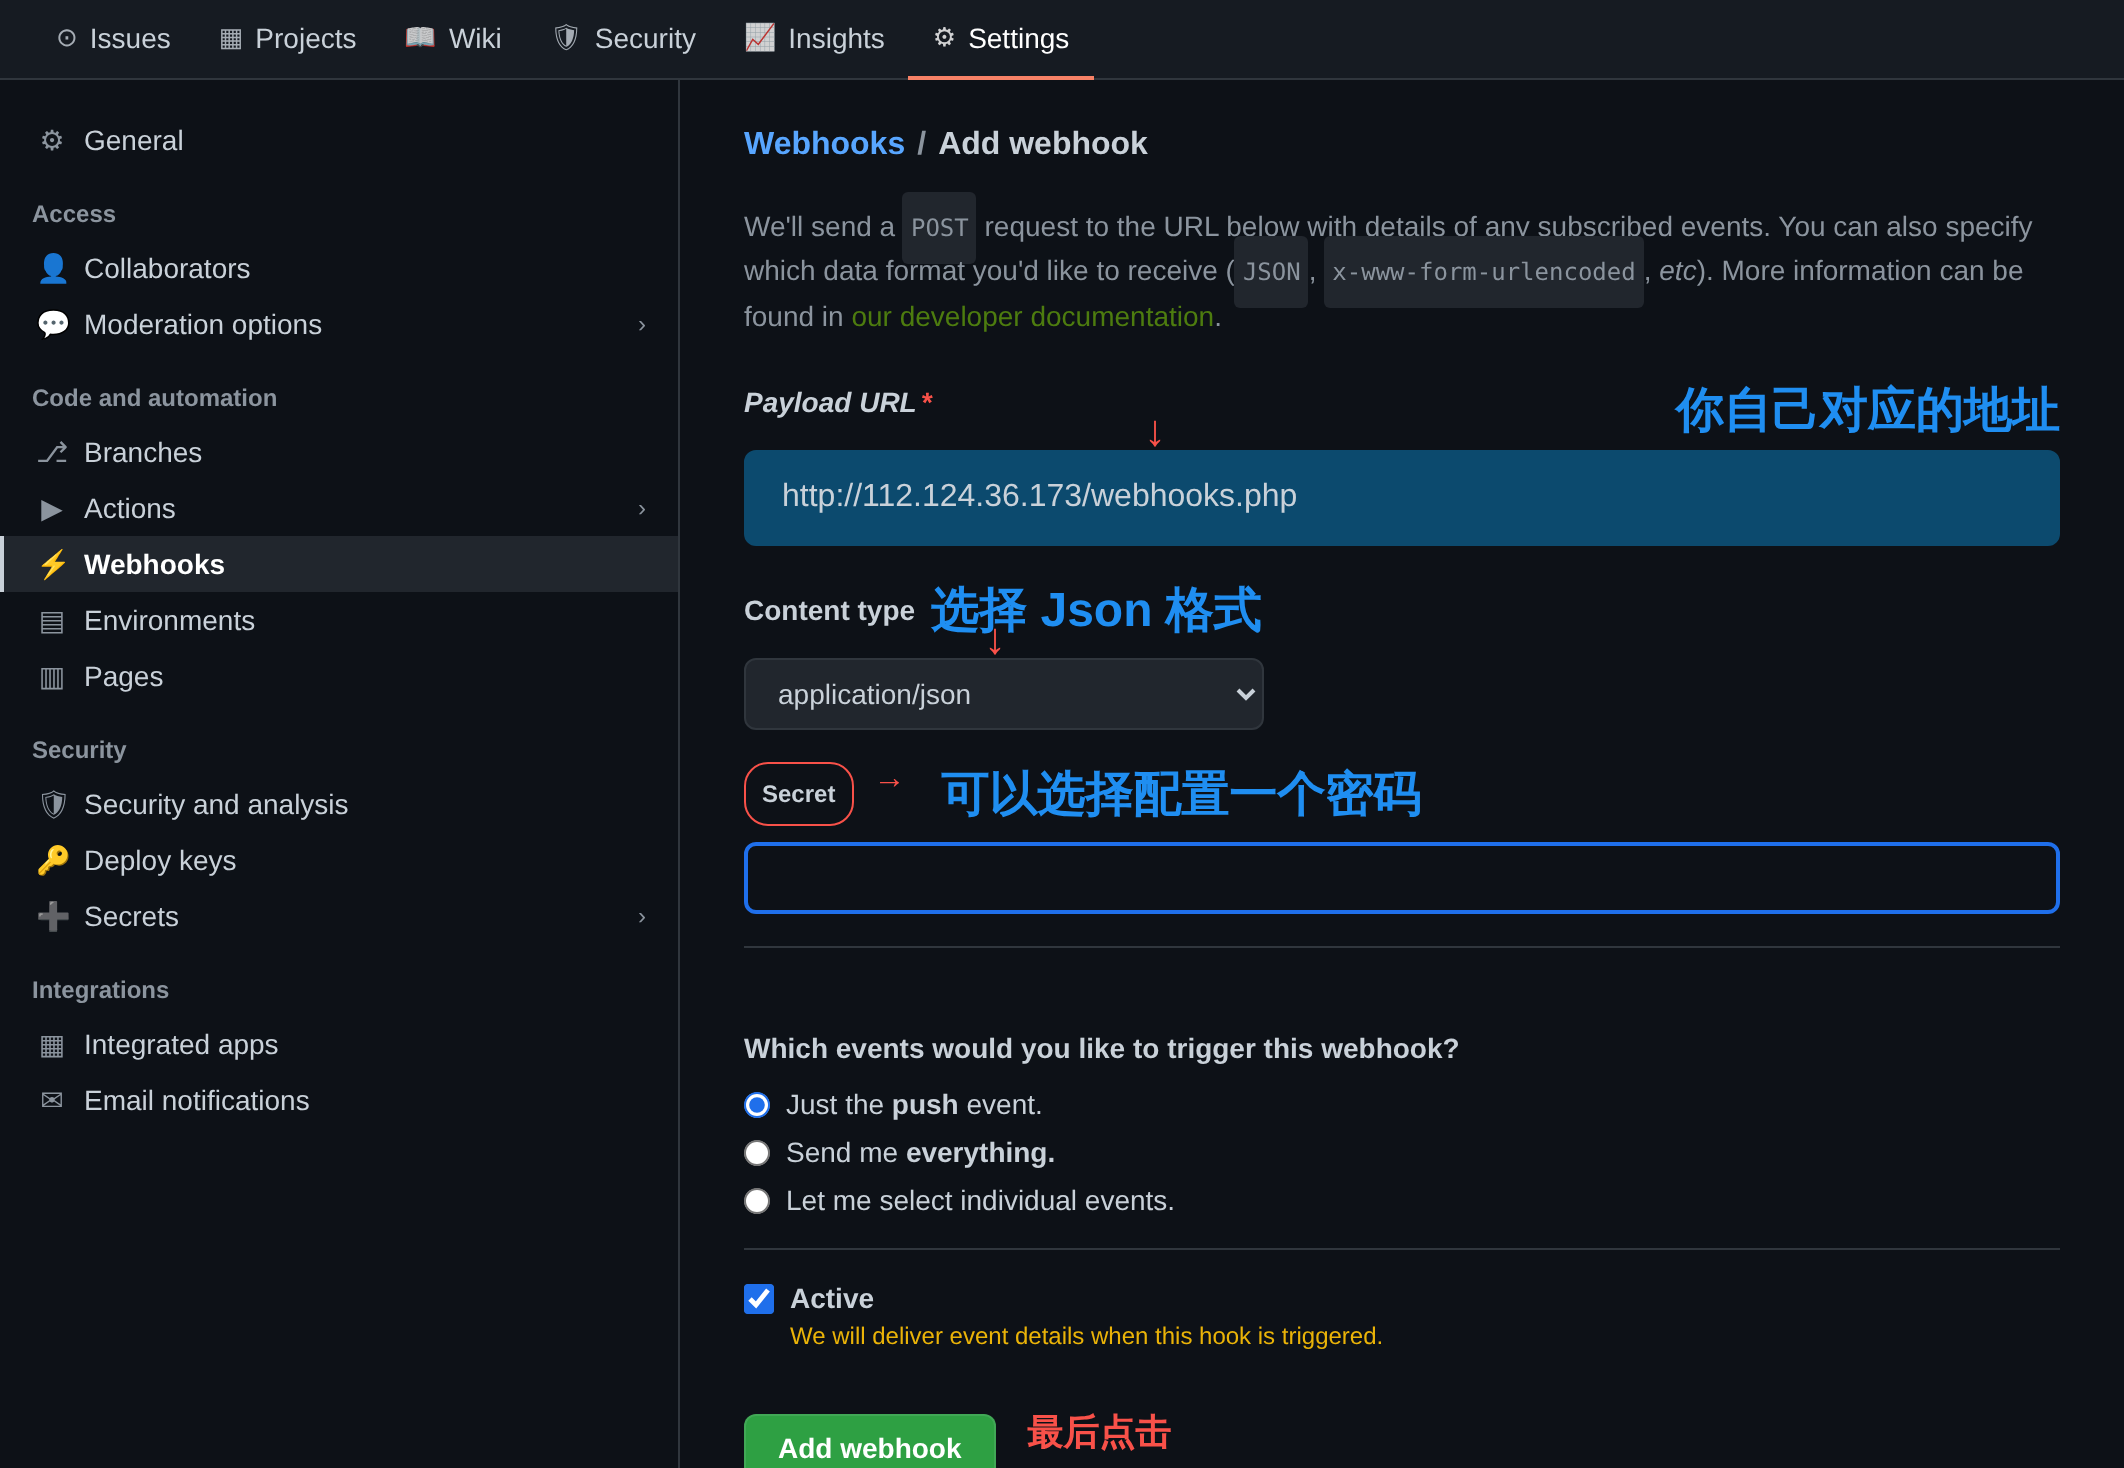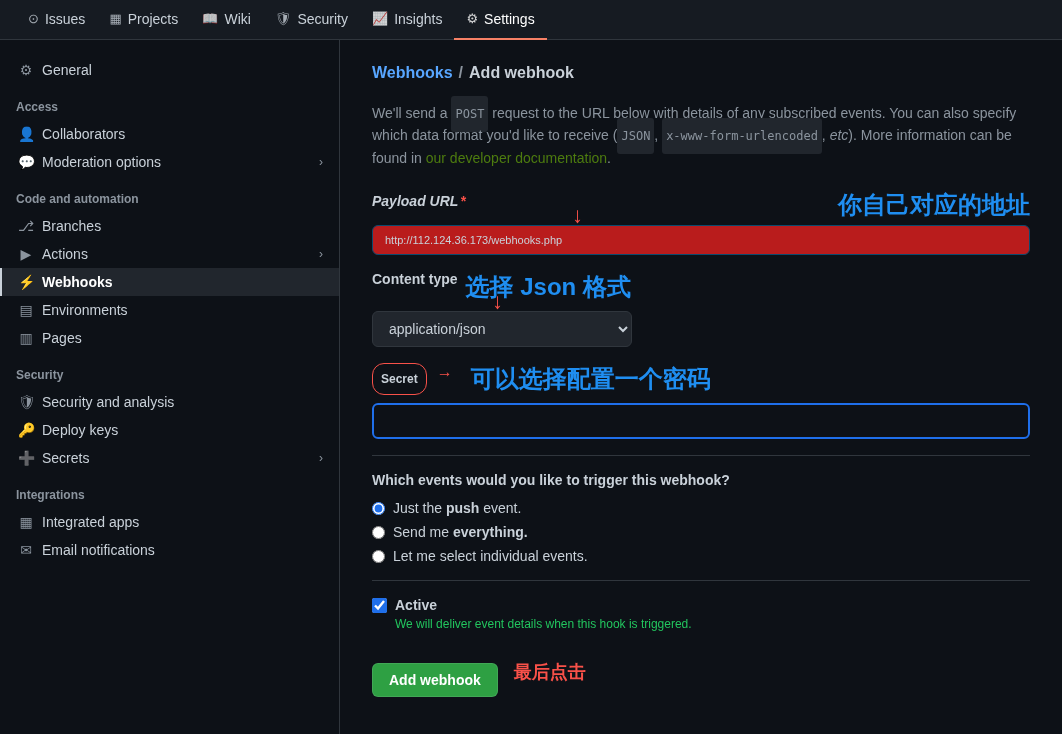--- a/index.html
+++ b/index.html
@@ -131,25 +131,25 @@
     }
     .form-label {
       display: block;
       font-size: 14px;
       font-weight: 600;
       color: #c9d1d9;
       margin-bottom: 8px;
     }
     .form-input {
       width: 100%;
-      background: #b91c1c;
-      border: 1px solid #0c4a6e;
+      background: #0c4a6e;
+      border: 7px solid #0c4a6e;
       border-radius: 6px;
       color: #c9d1d9;
-      font-size: 11px;
+      font-size: 16px;
       padding: 8px 12px;
       outline: none;
     }
     .form-select {
       width: 260px;
       background: #21262d;
       border: 1px solid #30363d;
       border-radius: 6px;
       color: #c9d1d9;
       font-size: 14px;
@@ -185,20 +185,21 @@
       font-weight: 600;
     }
 
     
     .events-title {
       font-size: 14px;
       font-weight: 600;
       color: #c9d1d9;
       margin-bottom: 12px;
       max-width: 700px;
+      margin-top: 26px;
     }
     .radio-option {
       display: flex;
       align-items: flex-start;
       gap: 8px;
       margin-bottom: 8px;
       font-size: 14px;
       color: #c9d1d9;
     }
     .radio-option input[type="radio"] {
@@ -212,21 +213,21 @@
       max-width: 700px;
     }
     .active-row {
       display: flex;
       align-items: center;
       gap: 8px;
       margin-bottom: 4px;
     }
     .active-row input[type="checkbox"] { accent-color: #1f6feb; width: 15px; height: 15px; }
     .active-label { font-size: 14px; font-weight: 600; color: #c9d1d9; }
-    .active-desc { font-size: 12px; color: #22c55e; margin-left: 23px; }
+    .active-desc { font-size: 12px; color: #eab308; margin-left: 23px; }
 
     
     .btn-green {
       background: #2ea043;
       color: #fff;
       border: 1px solid rgba(240,246,252,0.1);
       border-radius: 6px;
       padding: 8px 16px;
       font-size: 14px;
       font-weight: 600;
@@ -388,21 +389,21 @@
         <span class="annotation">你自己对应的地址</span>
       </div>
 
       <div style="position:relative; margin-bottom:0;">
         <div style="position:absolute; left:200px; top:-18px; color:#f85149; font-size:22px; transform:rotate(180deg); line-height:1;">↑</div>
         <input type="text" class="form-input" value="http://112.124.36.173/webhooks.php" style="">
       </div>
     </div>
 
     <div class="form-group-with-annotation">
-      <div style="display:flex; align-items:flex-start; margin-bottom:8px;">
+      <div style="display:flex; align-items:center; margin-bottom:8px;">
         <span class="form-label" style="margin-bottom:0;">Content type</span>
         <span class="annotation">选择 Json 格式</span>
       </div>
       <div style="position:relative;">
         <div style="position:absolute; left:120px; top:-18px; color:#f85149; font-size:22px; transform:rotate(180deg); line-height:1;">↑</div>
         <select class="form-select">
           <option>application/json</option>
           <option>application/x-www-form-urlencoded</option>
         </select>
       </div>

